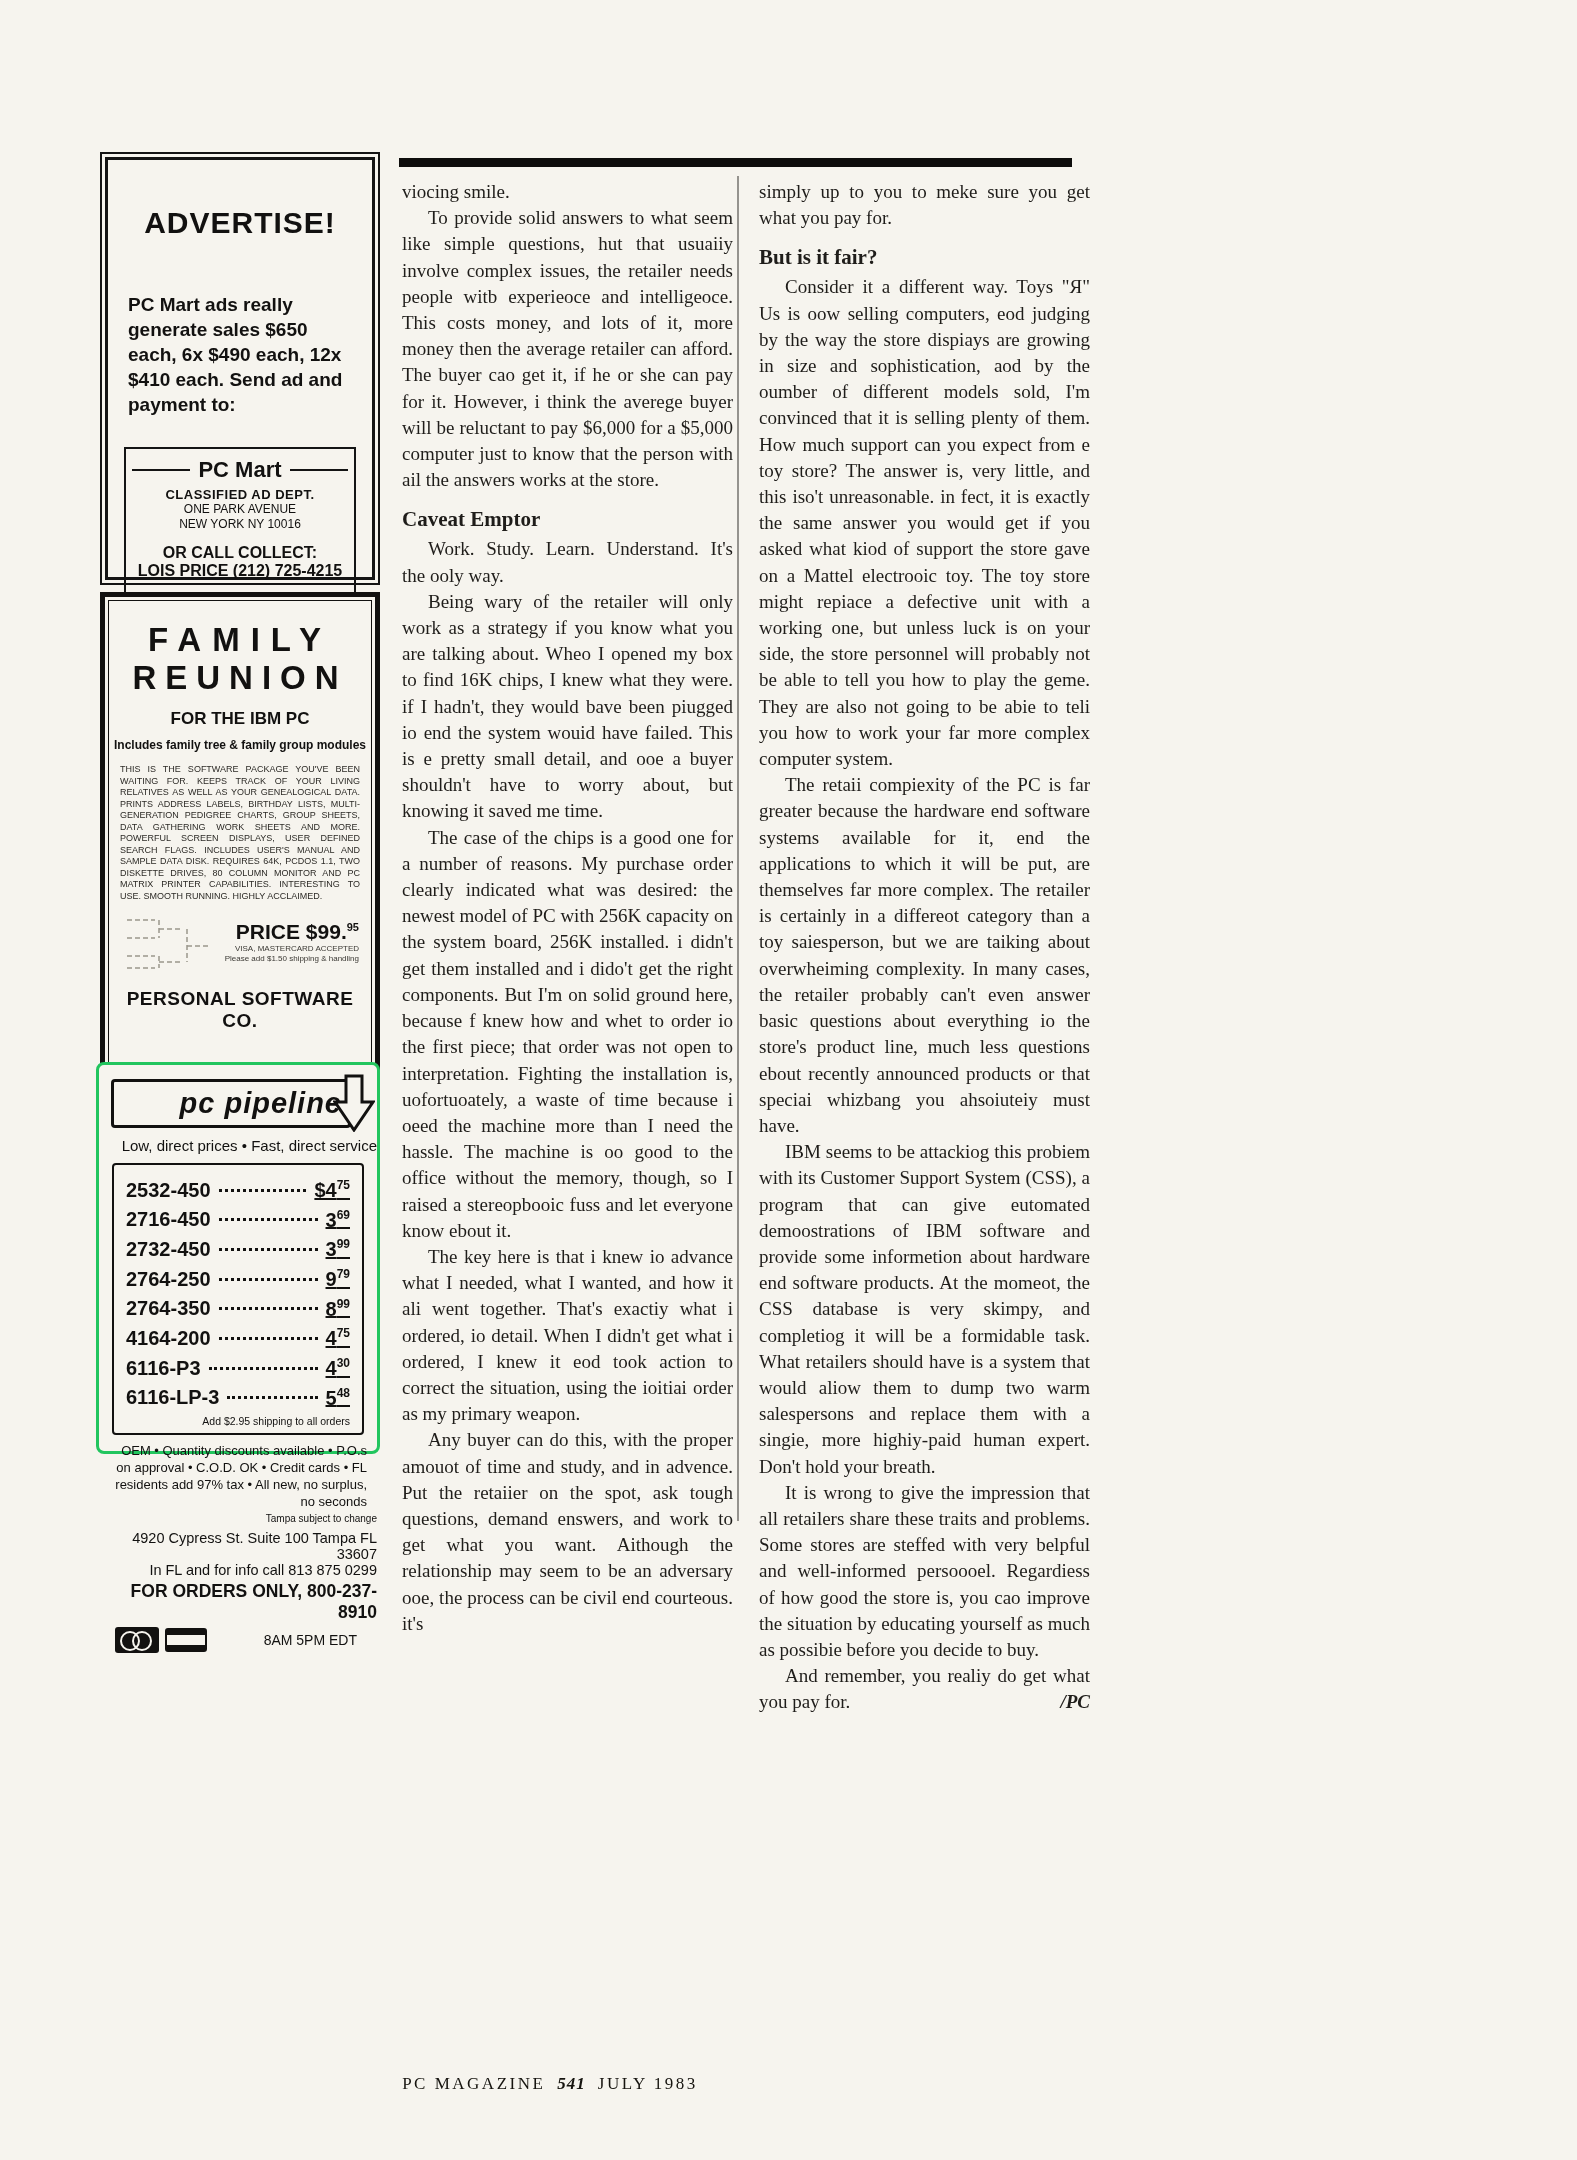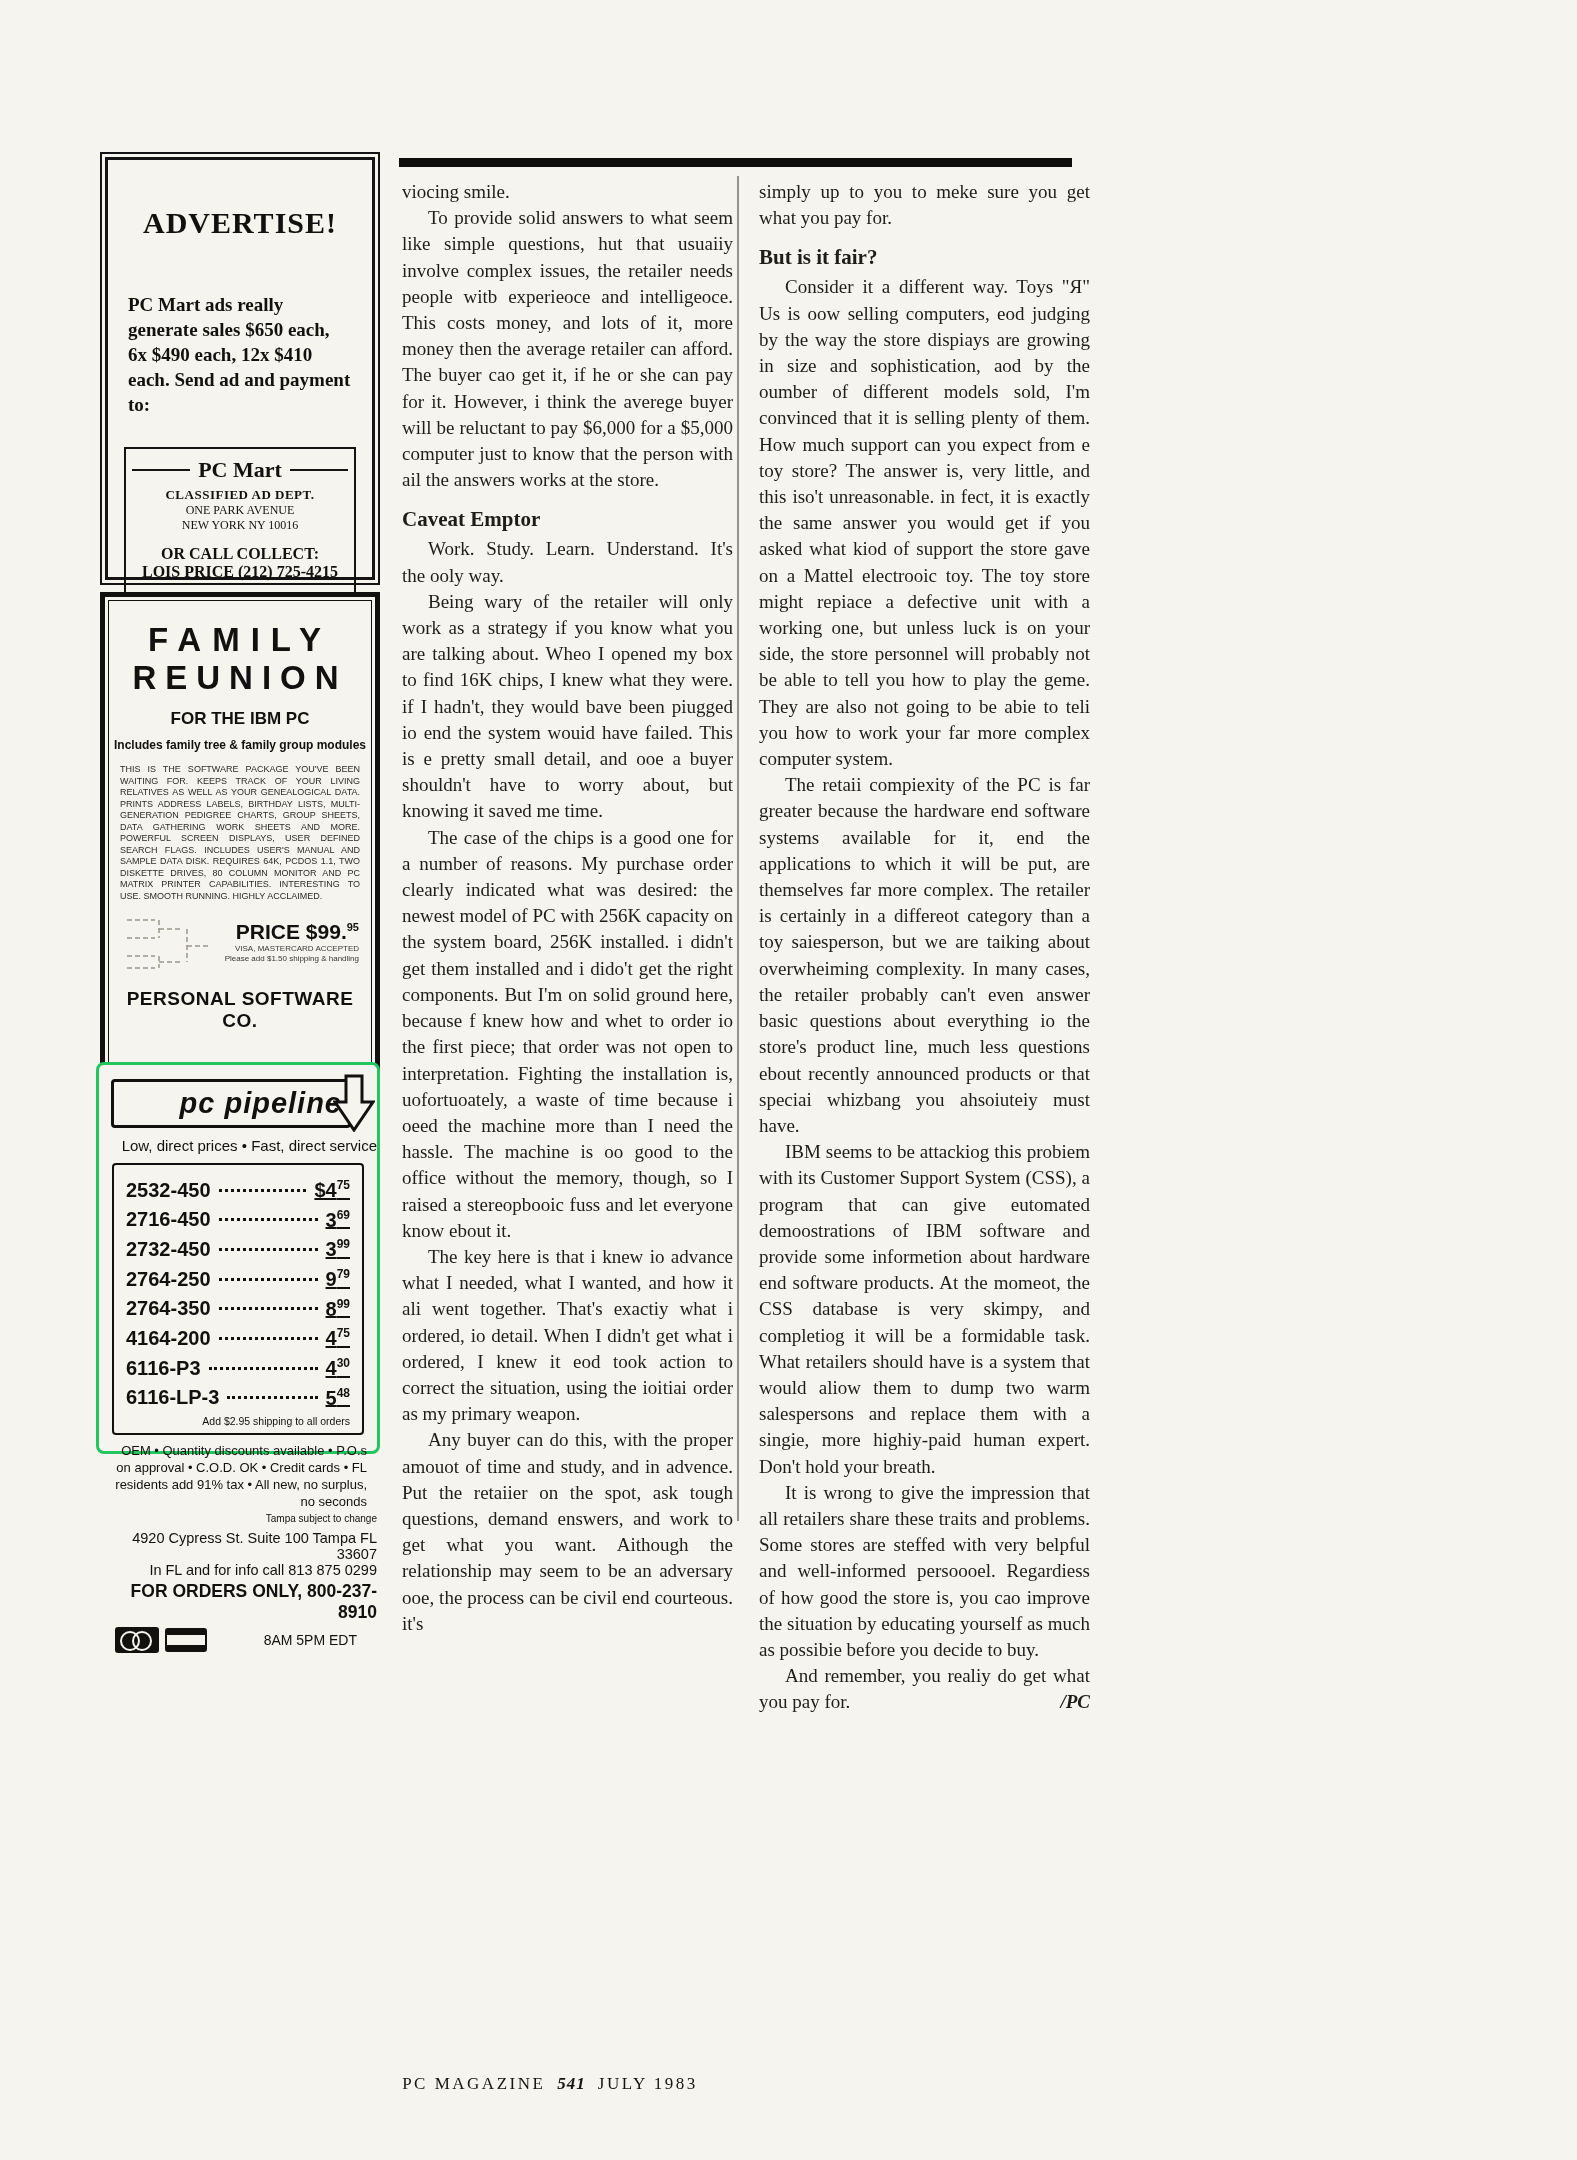--- a/index.html
+++ b/index.html
@@ -10,21 +10,21 @@
     color:#1f1d1a;
     overflow:hidden;
   }
   .abs{position:absolute;}
 
   
   .ad{box-sizing:border-box;background:#f6f4ee;color:#121110;}
 
   
   .ad-advertise{left:100px;top:152px;width:280px;height:433px;border:2px solid #141414;padding:3px;}
-  .ad-advertise-inner{border:3px solid #141414;height:100%;box-sizing:border-box;text-align:center;font-family:Liberation Serif, serif;}
+  .ad-advertise-inner{border:3px solid #141414;height:100%;box-sizing:border-box;text-align:center;font-family:Liberation Sans, sans-serif;}
   .adv-headline{margin-top:46px;font-size:30px;font-weight:bold;letter-spacing:1px;}
   .adv-body{margin:52px 20px 0;font-size:19px;line-height:25px;font-weight:bold;text-align:left;}
   .adv-box{margin:30px 16px 8px;border:2px solid #141414;padding:8px 6px 14px;}
   .adv-box-title{display:flex;align-items:center;gap:8px;font-size:22px;font-weight:bold;margin-bottom:4px;}
   .adv-box-title::before,.adv-box-title::after{content:"";flex:1;border-top:2px solid #141414;}
   .adv-dept{font-size:13px;font-weight:bold;letter-spacing:.5px;}
   .adv-addr{font-size:12px;line-height:15px;}
   .adv-call{margin-top:12px;font-size:16px;font-weight:bold;}
   .adv-phone{font-size:16px;font-weight:bold;}
 
@@ -188,21 +188,21 @@
           <span class="pipe-leader"></span>
           <span class="pipe-price"><span>4</span><sup>30</sup></span>
         </div>
       <div class="pipe-row">
           <span class="pipe-part">6116-LP-3</span>
           <span class="pipe-leader"></span>
           <span class="pipe-price"><span>5</span><sup>48</sup></span>
         </div>
       <div class="pipe-ship">Add $2.95 shipping to all orders</div>
     </div>
-    <div class="pipe-terms">OEM • Quantity discounts available • P.O.s on approval • C.O.D. OK • Credit cards • FL residents add 91% tax • All new, no surplus, no seconds</div>
+    <div class="pipe-terms">OEM • Quantity discounts available • P.O.s on approval • C.O.D. OK • Credit cards • FL residents add 97% tax • All new, no surplus, no seconds</div>
     <div class="pipe-subject">Tampa subject to change</div>
     <div class="pipe-addr">4920 Cypress St. Suite 100 Tampa FL 33607</div>
     <div class="pipe-info">In FL and for info call 813 875 0299</div>
     <div class="pipe-orders">FOR ORDERS ONLY, 800-237-8910</div>
     <div class="pipe-bottom">
       <div class="pipe-cards">
         <div class="card-mc"></div>
         <div class="card-visa"></div>
       </div>
       <div class="pipe-hours">8AM 5PM EDT</div>

